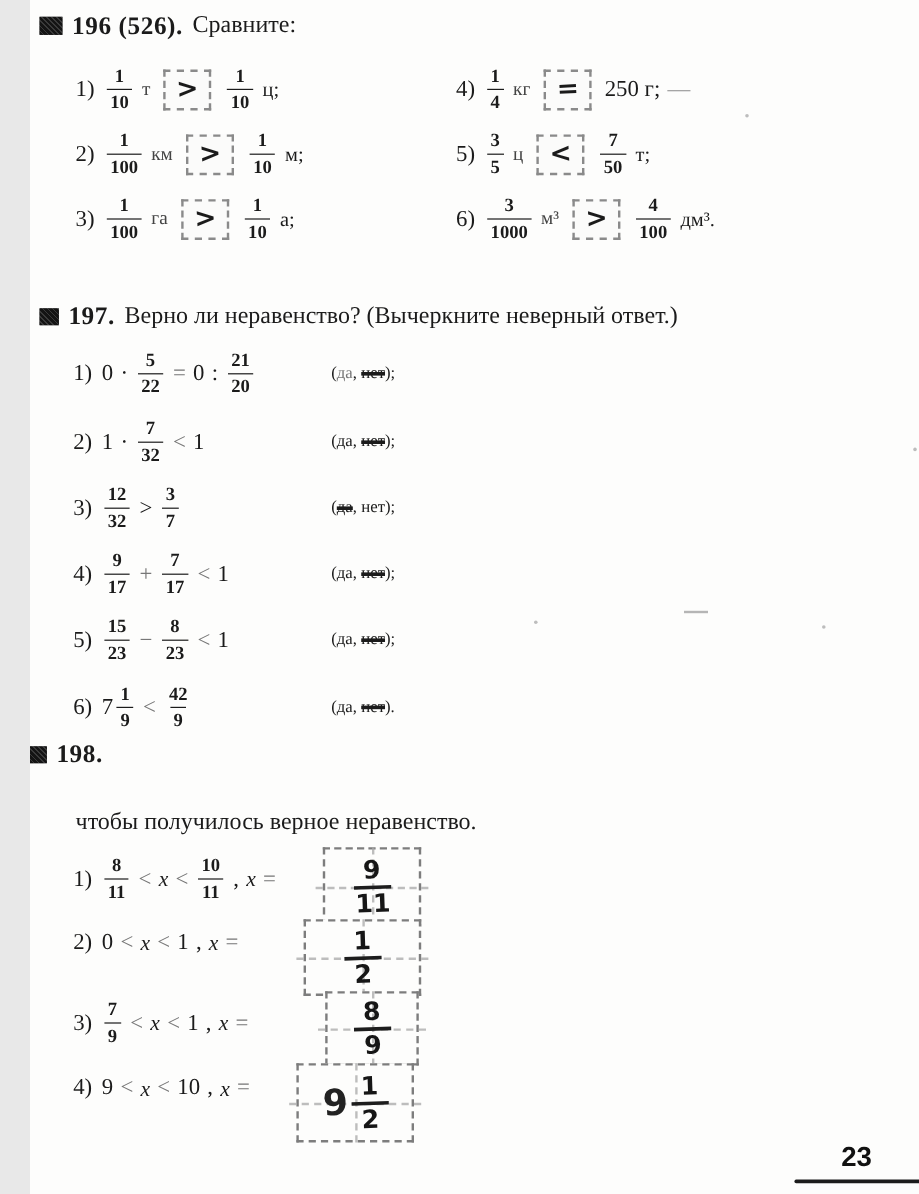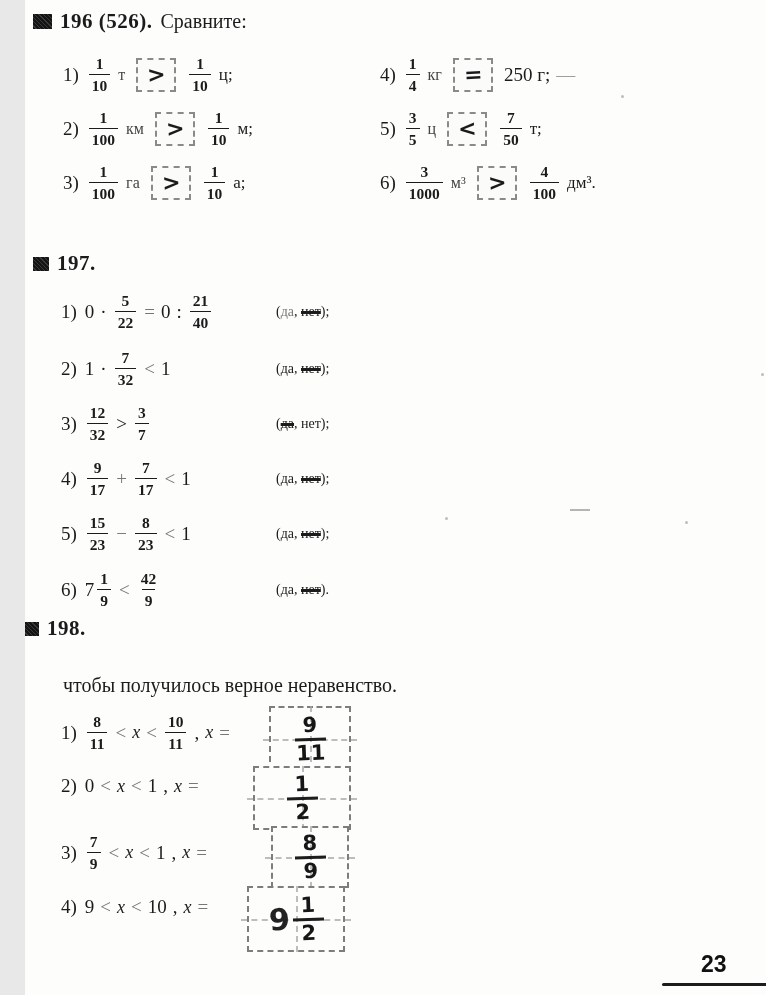--- a/index.html
+++ b/index.html
@@ -148,36 +148,37 @@
     <span class="frac">
         <span class="fn">4</span>
         <span class="fd">100</span>
       </span>
     <span class="unit">дм³.</span>
   </div>
 
   <div class="hdr" style="left:8px;top:251px">
     <span class="bullet" style="width:16px;height:14px"></span>
     <span class="exnum">197.</span>
+    <span>Верно ли неравенство? (Вычеркните неверный ответ.)</span>
   </div>
 
   <div class="row" style="left:36px;top:293px;width:700px">
     <span class="lbl">1)</span>
     <span>0</span>
     <span>·</span>
     <span class="frac">
         <span class="fn">5</span>
         <span class="fd">22</span>
       </span>
     <span class="faint">=</span>
     <span>0</span>
     <span>:</span>
     <span class="frac">
         <span class="fn">21</span>
-        <span class="fd">40</span>
+        <span class="fd">20</span>
       </span>
     <span class="ans"><span>(</span><span class="faint">да</span><span>,</span> <span class="struck">нет</span><span>);</span></span>
   </div>
 
   <div class="row" style="left:36px;top:350px;width:700px">
     <span class="lbl">2)</span>
     <span>1</span>
     <span>·</span>
     <span class="frac">
         <span class="fn">7</span>

